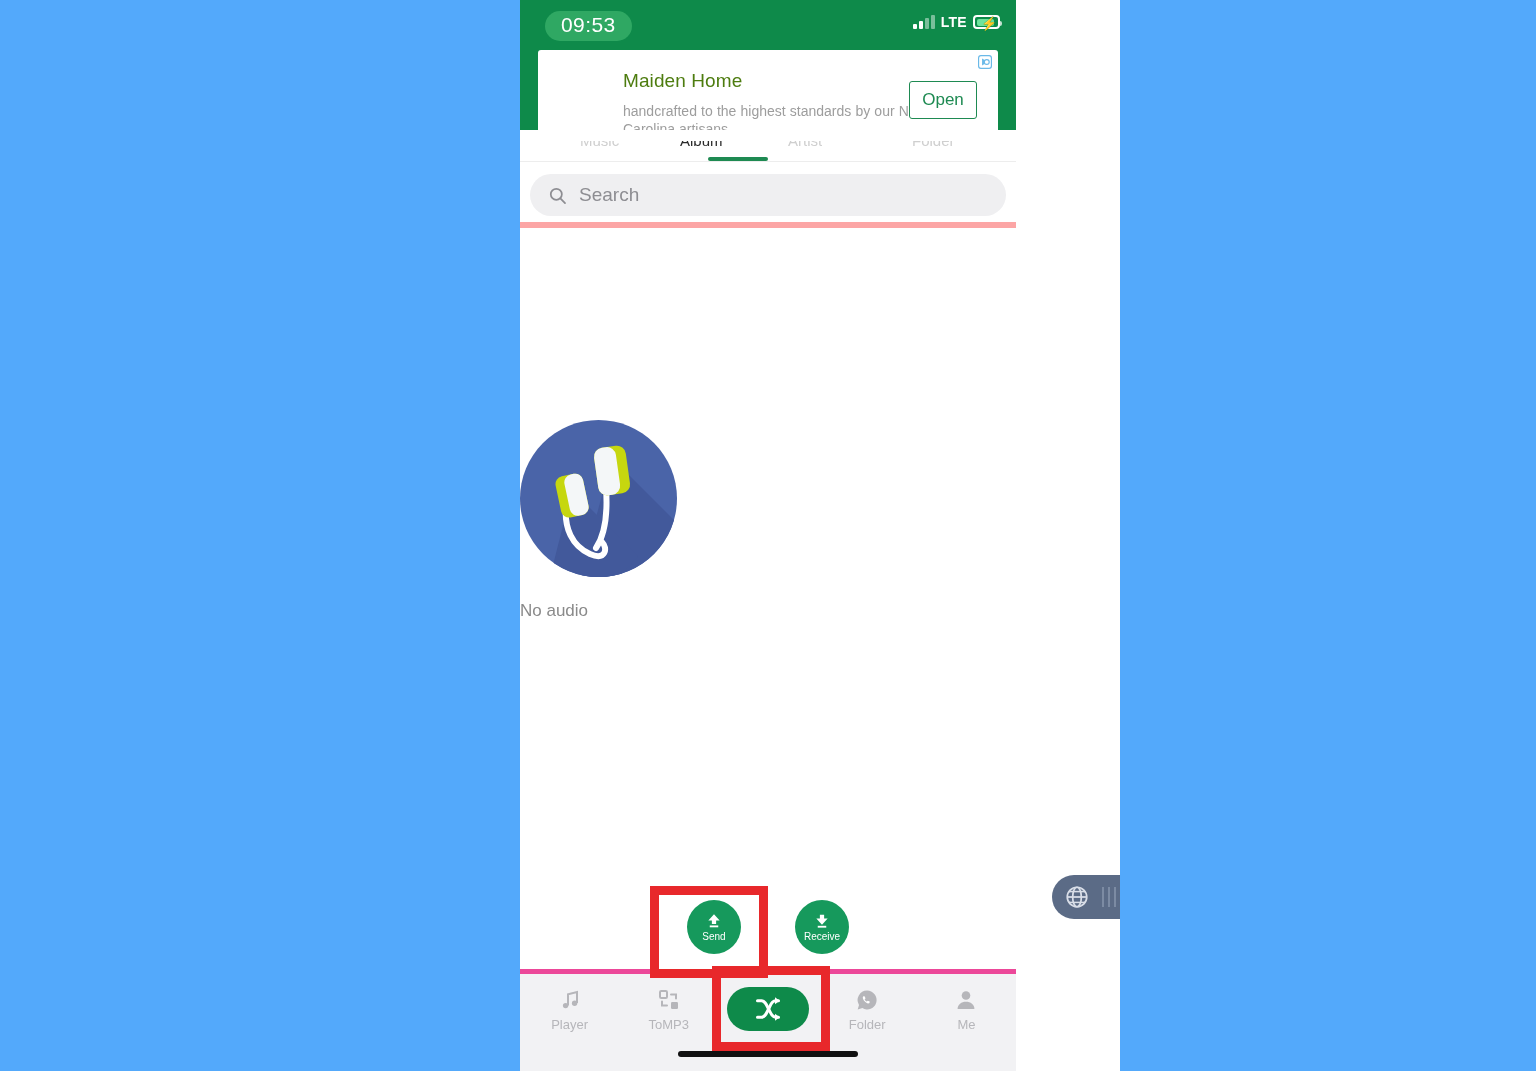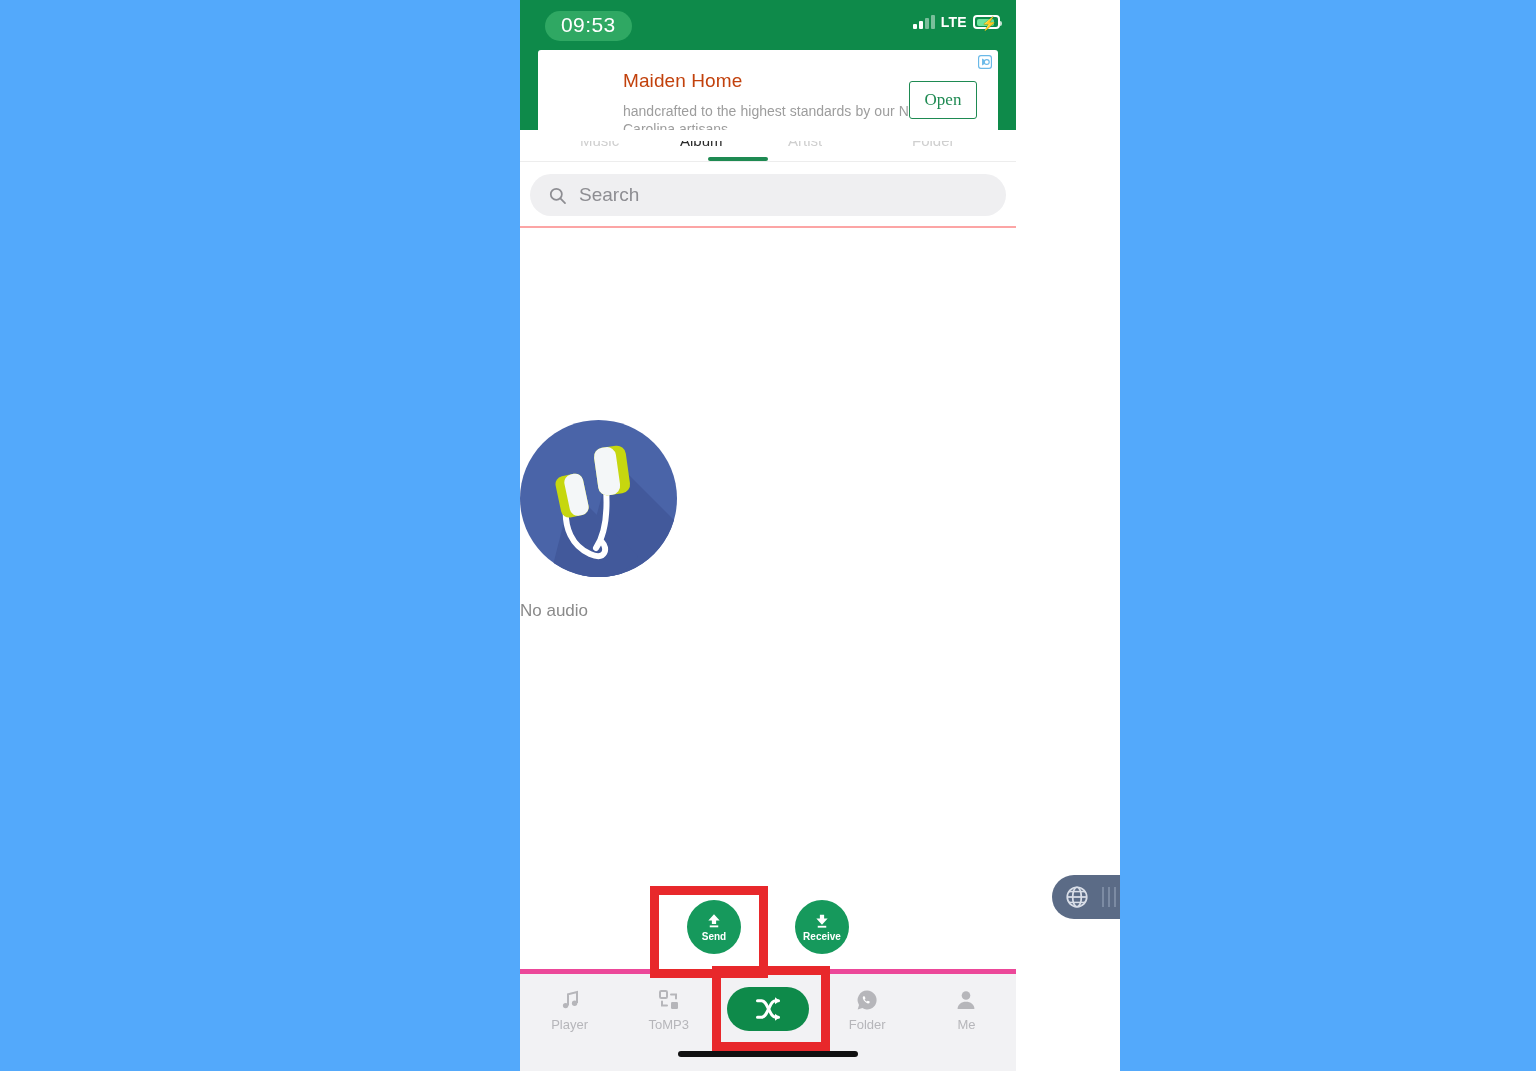--- a/index.html
+++ b/index.html
@@ -81,39 +81,38 @@
     width: 460px; height: 110px;
     background: #ffffff;
     border-radius: 3px;
   }
   #adchoices {
     position: absolute; right: 6px; top: 5px;
     width: 14px; height: 14px;
   }
   #ad-title {
     position: absolute; left: 85px; top: 20px;
-    font-size: 19px; color: #c2410c; letter-spacing: .1px;
+    font-size: 19px; color: #4d7c0f; letter-spacing: .1px;
   }
   #ad-body {
     position: absolute; left: 85px; top: 52px;
     width: 310px;
     font-size: 14px; color: #9d9d9d; line-height: 18px;
     text-align: justify;
   }
   #ad-open {
     position: absolute; right: 21px; top: 31px;
     width: 68px; height: 38px;
     border: 1px solid #1e8a52;
     border-radius: 3px;
     color: #1e8a52;
     font-size: 17px;
     display: flex; align-items: center; justify-content: center;
     background: #ffffff;
     cursor: pointer;
-    font-family: Liberation Serif, serif;
   }
 
   
   #tab-strip {
     position: absolute; left: 0; top: 130px;
     width: 496px; height: 32px;
     background: #ffffff;
     border-bottom: 1px solid #ededed;
     overflow: hidden;
   }
@@ -129,21 +128,21 @@
     width: 60px; height: 4px;
     background: #1e8a52;
     border-radius: 2px;
   }
 
   
   #search-wrap {
     position: absolute; left: 0; top: 162px;
     width: 496px; height: 66px;
     background: #ffffff;
-    border-bottom: 2px solid #fca5a5;
+    border-bottom: 6px solid #fca5a5;
   }
   #search-box {
     position: absolute; left: 10px; top: 12px;
     width: 476px; height: 42px;
     background: #efeff1;
     border-radius: 21px;
     display: flex; align-items: center;
     padding-left: 18px;
     cursor: text;
   }
@@ -172,21 +171,20 @@
     position: absolute; left: 0; top: 900px;
     width: 496px;
     display: flex; justify-content: center; gap: 54px;
   }
   .action-btn {
     width: 54px; height: 54px; border-radius: 50%;
     background: #16995c;
     display: flex; flex-direction: column;
     align-items: center; justify-content: center;
     cursor: pointer;
-    font-weight: bold;
   }
   .action-btn svg { margin-bottom: 1px; }
   .action-label { color: #ffffff; font-size: 10px; margin-top: 1px; }
 
   
   #globe-pill {
     position: absolute; right: -22px; top: 875px;
     width: 90px; height: 44px;
     background: #5b6b86;
     border-radius: 22px;

